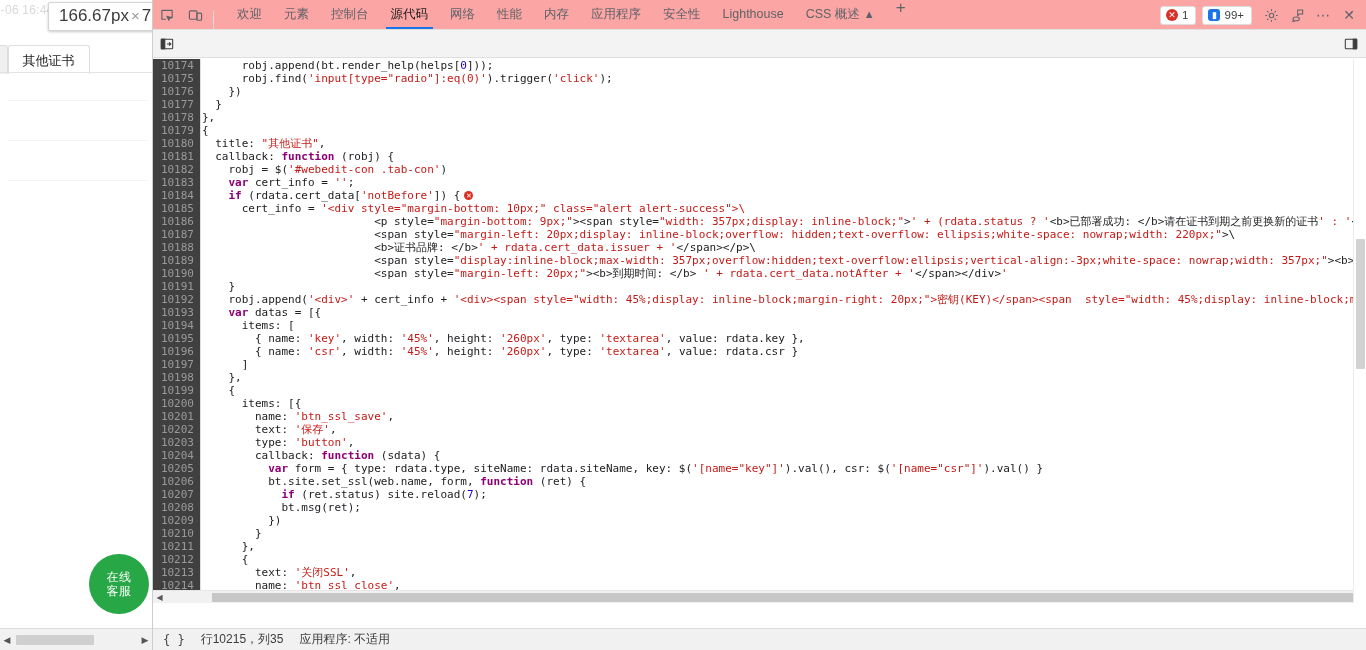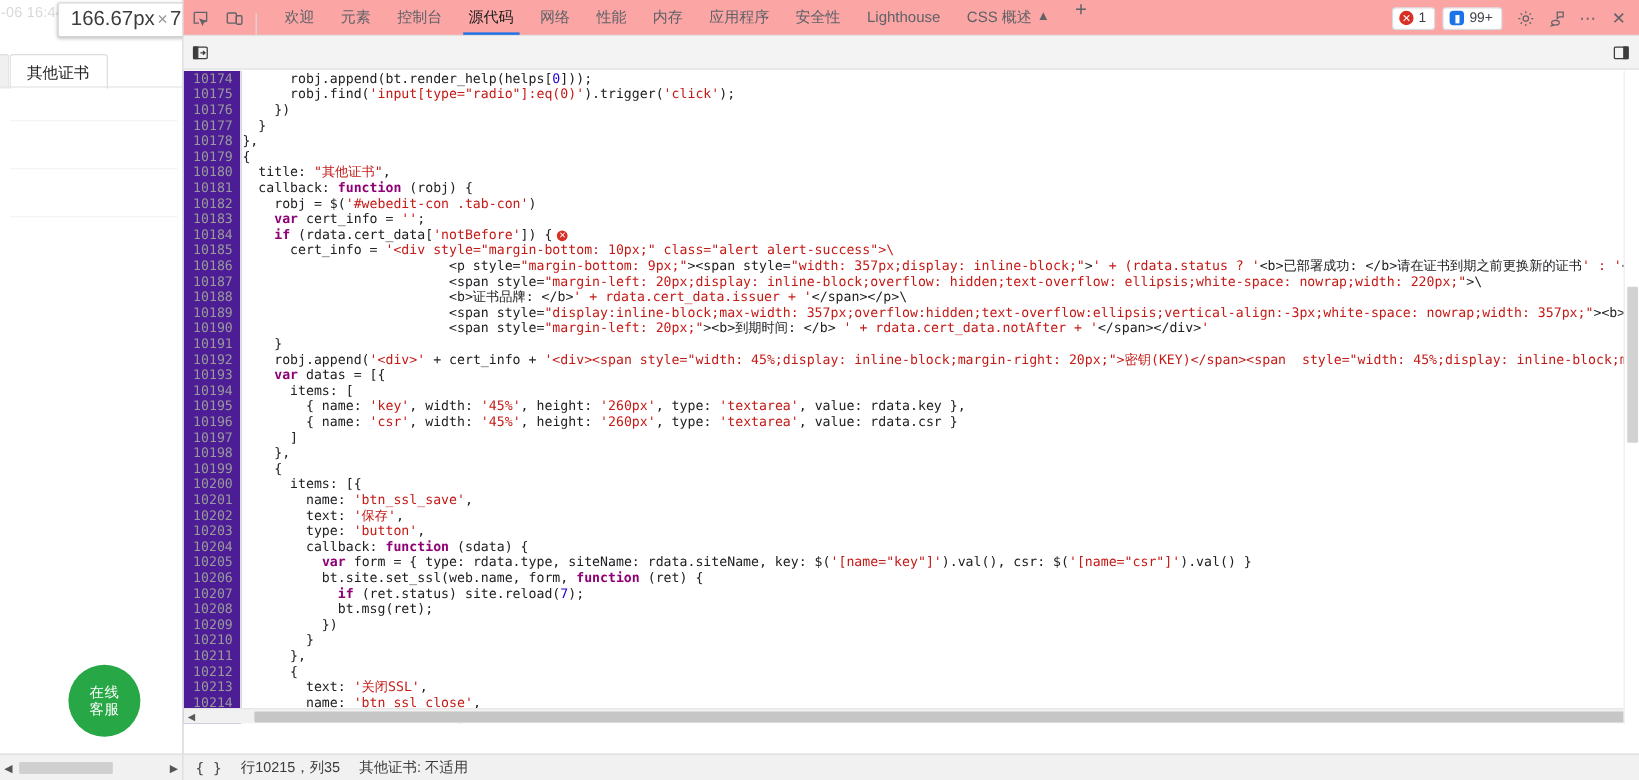--- a/index.html
+++ b/index.html
@@ -32,21 +32,21 @@
     border-radius: 3px 3px 0 0; white-space: nowrap;
   }
   .page-tab.active { background: #fff; color: #222; }
   .page-tabs-underline {
     position: absolute; left: 0; top: 72px; width: 152px; height: 1px; background: #e3e3e3;
   }
   .page-body-line {
     position: absolute; left: 8px; width: 140px; height: 1px; background: #f4f4f4;
   }
   .kefu {
-    position: absolute; left: 57px; top: 554px;
+    position: absolute; left: 89px; top: 554px;
     width: 60px; height: 60px; border-radius: 50%;
     background: #27a745;
     color: #fff; font-size: 12px; line-height: 14px;
     display: flex; flex-direction: column; align-items: center; justify-content: center;
     letter-spacing: .5px;
   }
   .page-bottombar {
     position: absolute; left: 0; top: 628px; width: 152px; height: 22px;
     background: #f1f1f1; border-top: 1px solid #dcdcdc;
     display: flex; align-items: center;
@@ -131,21 +131,21 @@
     display: flex; align-items: center; justify-content: center; color: #5f6368;
   }
 
   
   .editor {
     position: absolute; left: 0; top: 59px; right: 0; bottom: 47px;
     background: #ffffff; overflow: hidden;
   }
   .gutter {
     position: absolute; left: 0; top: 0; width: 48px; bottom: 0;
-    background: #4c1d95; border-right: 1px solid #e0e0e0;
+    background: #404040; border-right: 1px solid #e0e0e0;
   }
   .code-area {
     position: absolute; left: 49px; top: 0; right: 0; bottom: 0; overflow: hidden;
   }
   .ln {
     height: 13px; line-height: 13px;
     font-family: "DejaVu Sans Mono", "Liberation Mono", monospace;
     font-size: 11px; color: #9a9a9a; text-align: right; padding-right: 6px;
     white-space: nowrap;
   }
@@ -426,17 +426,17 @@
       </div>
     </div>
 
     <div class="v-scroll">
       <div class="vs-thumb"></div>
     </div>
 
     <div class="dt-status">
       <span class="st-braces">{ }</span>
       <span>行10215，列35</span>
-      <span>其他证书: 不适用</span>
+      <span>应用程序: 不适用</span>
     </div>
 
   </div>
 </div>
 
 </body></html>

